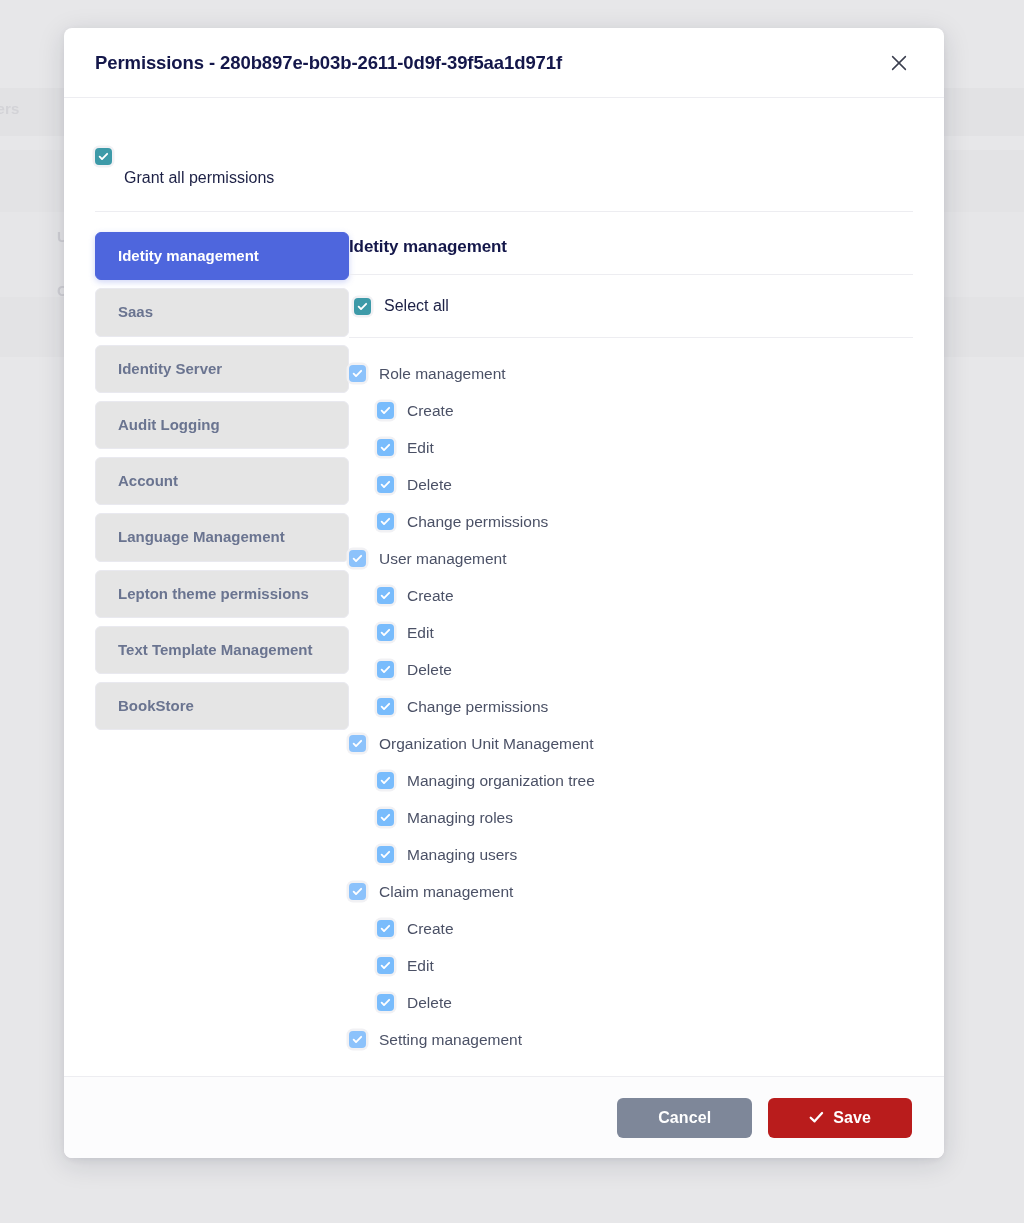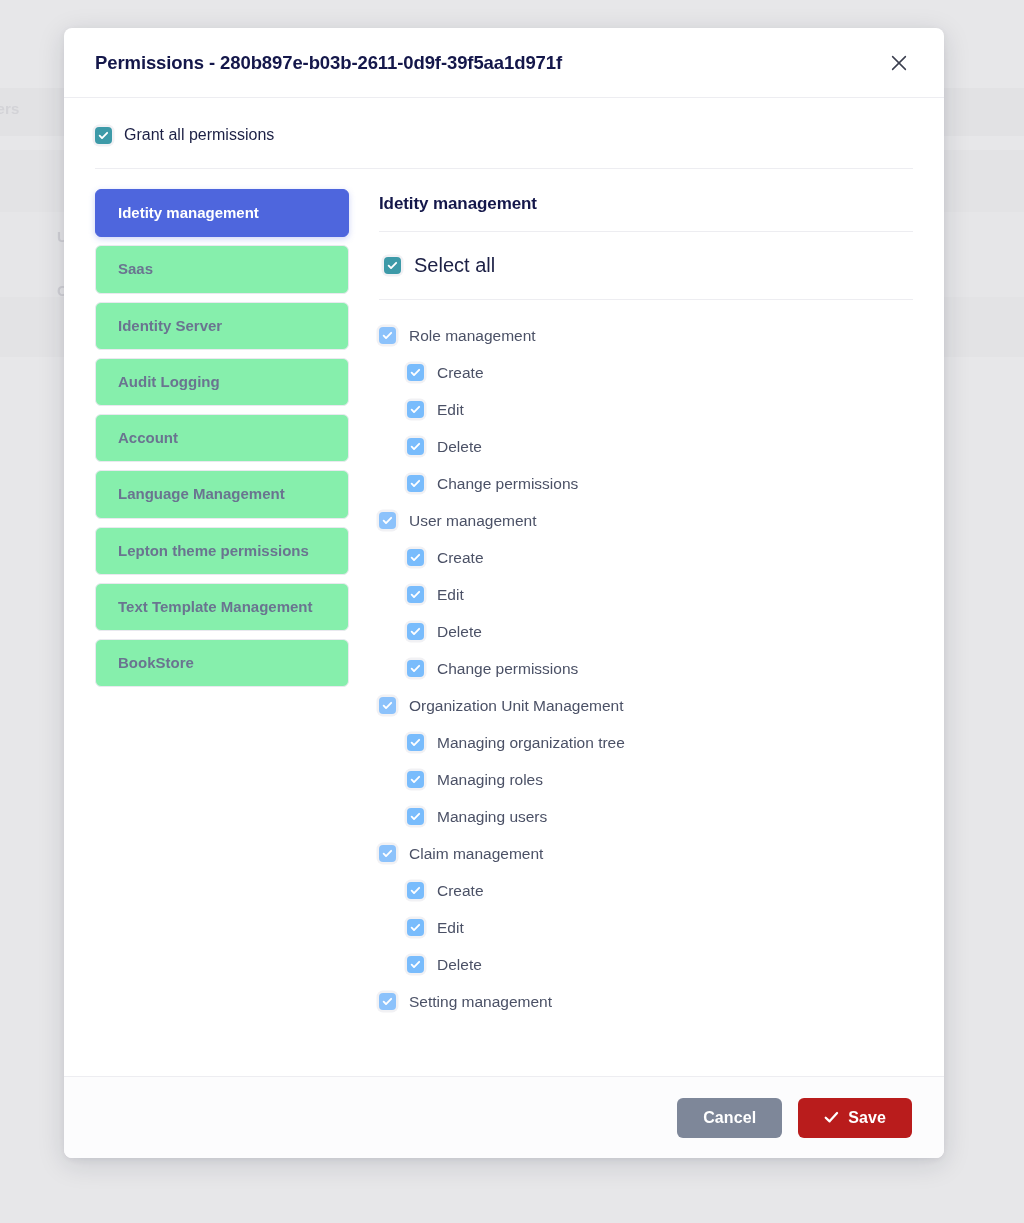--- a/index.html
+++ b/index.html
@@ -90,53 +90,53 @@
     display: flex;
     align-items: center;
     gap: 12px;
     padding: 28px 0 24px 0;
     border-bottom: 1px solid #ededf1;
   }
   .grant-label {
     font-size: 16px;
     color: #1c2045;
     font-weight: 400;
+    margin-top: 43px;
   }
 
   
   .cb {
     width: 17px; height: 17px;
     border-radius: 4px;
     flex: 0 0 17px;
     display: flex; align-items: center; justify-content: center;
     cursor: pointer;
     box-shadow: 0 0 0 2.5px #f1f1f4;
   }
   .cb svg { display: block; }
   .cb.teal { background: #3d9aa8; }
   .cb.blue { background: #8cc2fb; }
   .cb.blue2 { background: #79bcfc; }
 
   
   .cols {
     display: flex;
     padding-top: 20px;
-    gap: 30px;
   }
   .tab-list {
     width: 254px;
     flex: 0 0 254px;
     display: flex;
     flex-direction: column;
     gap: 8px;
   }
   .tab {
     border: 1px solid #e9e9ef;
     border-radius: 6px;
-    background: #86efac;
+    background: #e5e5e5;
     padding: 13px 22px;
     font-size: 15px;
     font-weight: 700;
     color: #6a7490;
     cursor: pointer;
     line-height: 1.35;
     min-height: 48px;
     display: flex;
     align-items: center;
     text-align: left;
@@ -161,21 +161,21 @@
     letter-spacing: -0.1px;
   }
   .select-all-row {
     display: flex;
     align-items: center;
     gap: 13px;
     padding: 22px 0 22px 5px;
     border-bottom: 1px solid #ededf1;
   }
   .select-all-label {
-    font-size: 20px;
+    font-size: 16px;
     color: #1c2045;
   }
   .perm-list {
     padding-top: 17px;
   }
   .perm-item {
     display: flex;
     align-items: center;
     gap: 13px;
     padding: 9.5px 0;
@@ -198,21 +198,21 @@
     justify-content: flex-end;
     gap: 16px;
     padding: 0 32px;
   }
   .btn {
     border: none;
     border-radius: 6px;
     font-size: 16px;
     font-weight: 700;
     cursor: pointer;
-    padding: 0 26px;
+    padding: 0 41px;
     height: 40px;
     display: inline-flex;
     align-items: center;
     justify-content: center;
     gap: 9px;
     letter-spacing: .1px;
   }
   .btn-cancel { background: #7e8799; color: #ffffff; }
   .btn-save   { background: #b91c1c; color: #ffffff; }
   .btn-save svg { display:block; }

